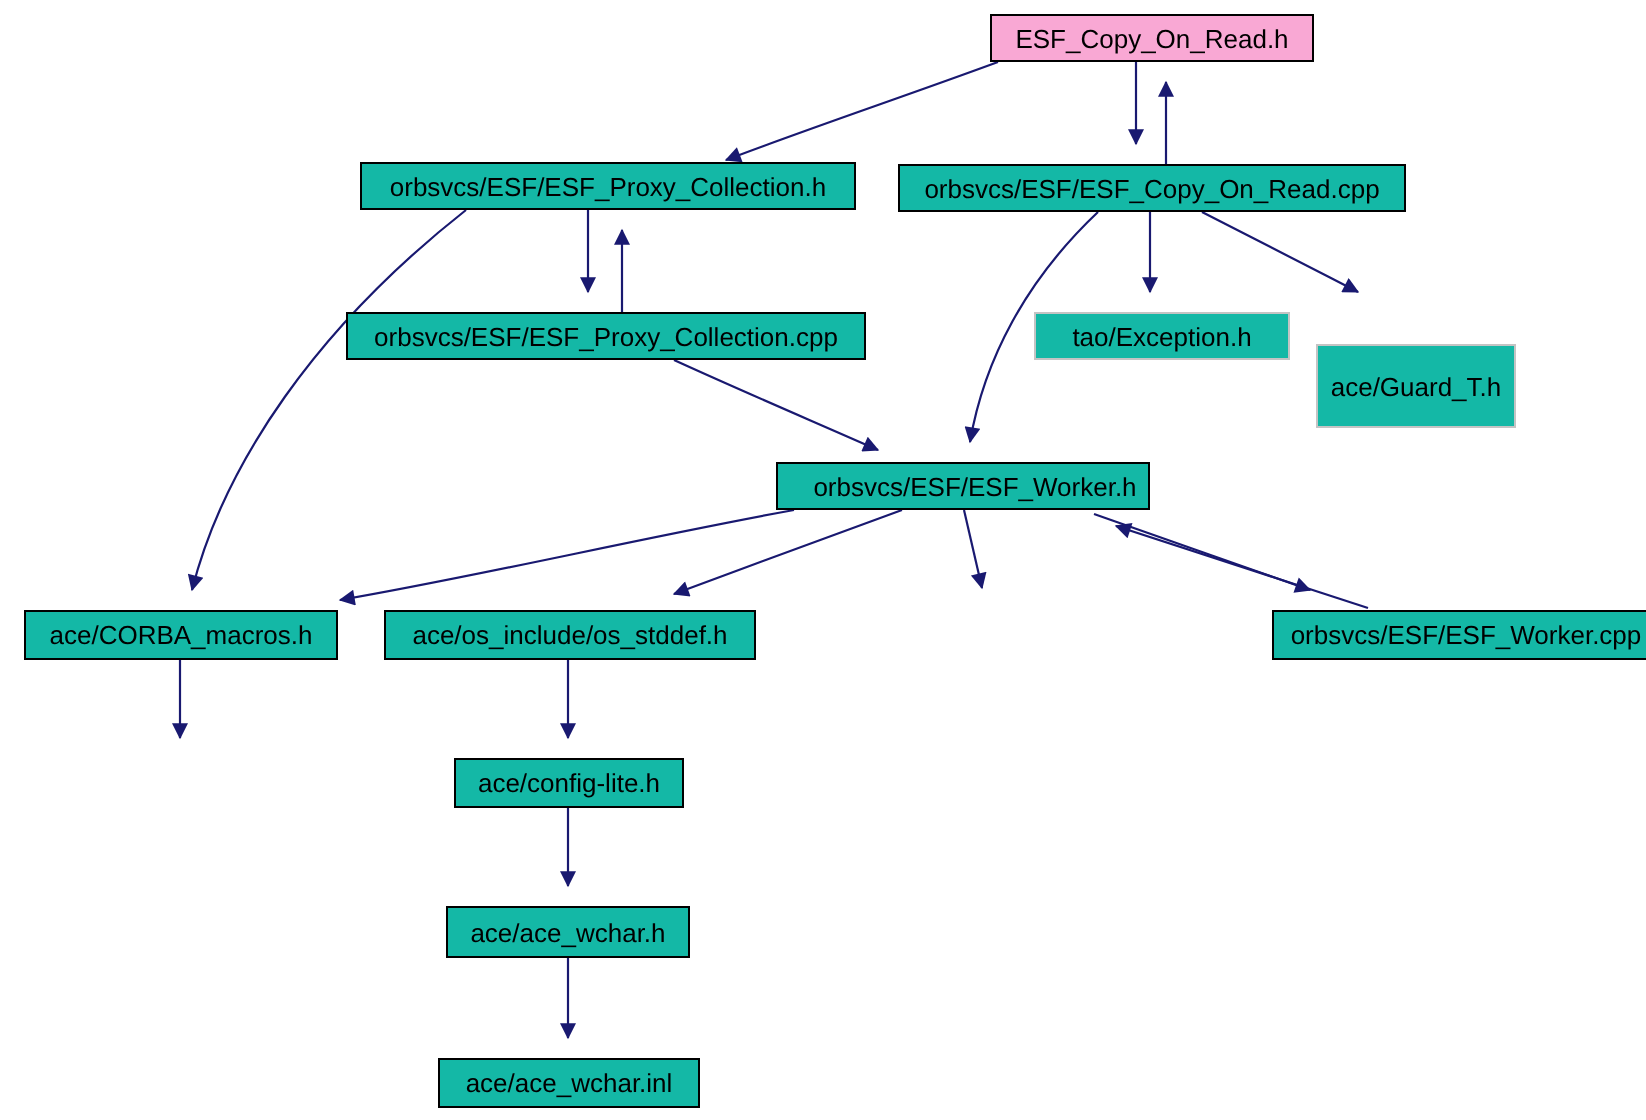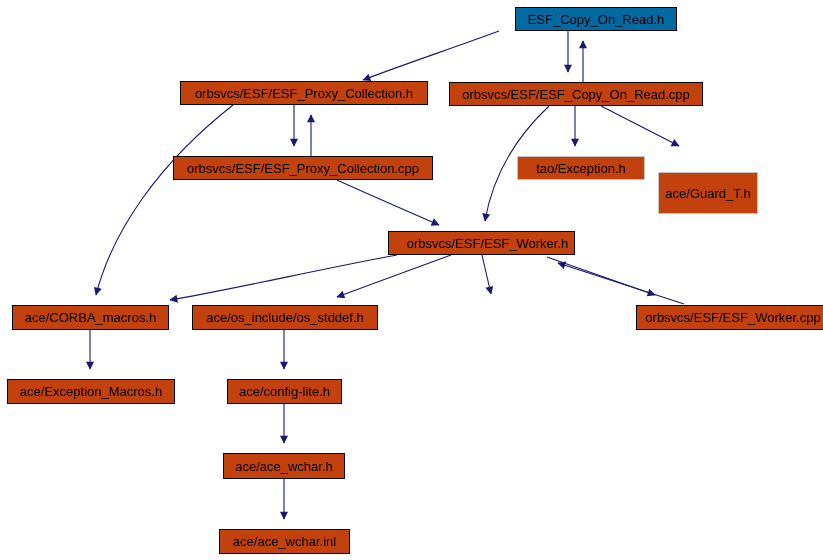--- a/index.html
+++ b/index.html
@@ -12,26 +12,26 @@
     color:#000000;
     overflow:hidden;
   }
   .edge-layer{position:absolute;left:0;top:0;width:823px;height:560px;}
   .edge{fill:none;stroke:#191970;stroke-width:1.1;}
   .node{
     position:absolute;
     box-sizing:border-box;
     display:flex;align-items:center;justify-content:center;
     border:1px solid #000000;
-    background:#c2410c;
+    background:#14b8a6;
     white-space:nowrap;
     text-align:center;
     cursor:pointer;
   }
-  .node.root{background:#0369a1;margin-left:20px;}
+  .node.root{background:#f9a8d4;}
   .node.ext{border-color:#c4c4c4;}
 </style>
 </head>
 <body>
 
 <div class="canvas">
 
   <svg class="edge-layer" width="823" height="560" viewBox="0 0 823 560" xmlns="http://www.w3.org/2000/svg">
     <defs>
       <marker id="arrow" viewBox="0 0 10 10" refX="9.2" refY="5" markerWidth="11" markerHeight="8" orient="auto" markerUnits="userSpaceOnUse">
@@ -74,21 +74,20 @@
 
   <div class="node" style="left:388px;top:231px;width:187px;height:24px;padding-left:12px;">orbsvcs/ESF/ESF_Worker.h</div>
 
   <div class="node" style="left:192px;top:305px;width:186px;height:25px;">ace/os_include/os_stddef.h</div>
 
   <div class="node" style="left:12px;top:305px;width:157px;height:25px;">ace/CORBA_macros.h</div>
 
 
   <div class="node" style="left:636px;top:305px;width:194px;height:25px;">orbsvcs/ESF/ESF_Worker.cpp</div>
 
-  <div class="node" style="left:7px;top:379px;width:168px;height:25px;">ace/Exception_Macros.h</div>
 
   <div class="node" style="left:227px;top:379px;width:115px;height:25px;">ace/config-lite.h</div>
 
   <div class="node" style="left:223px;top:453px;width:122px;height:26px;">ace/ace_wchar.h</div>
 
   <div class="node" style="left:219px;top:529px;width:131px;height:25px;">ace/ace_wchar.inl</div>
 
 </div>
 
 </body></html>

